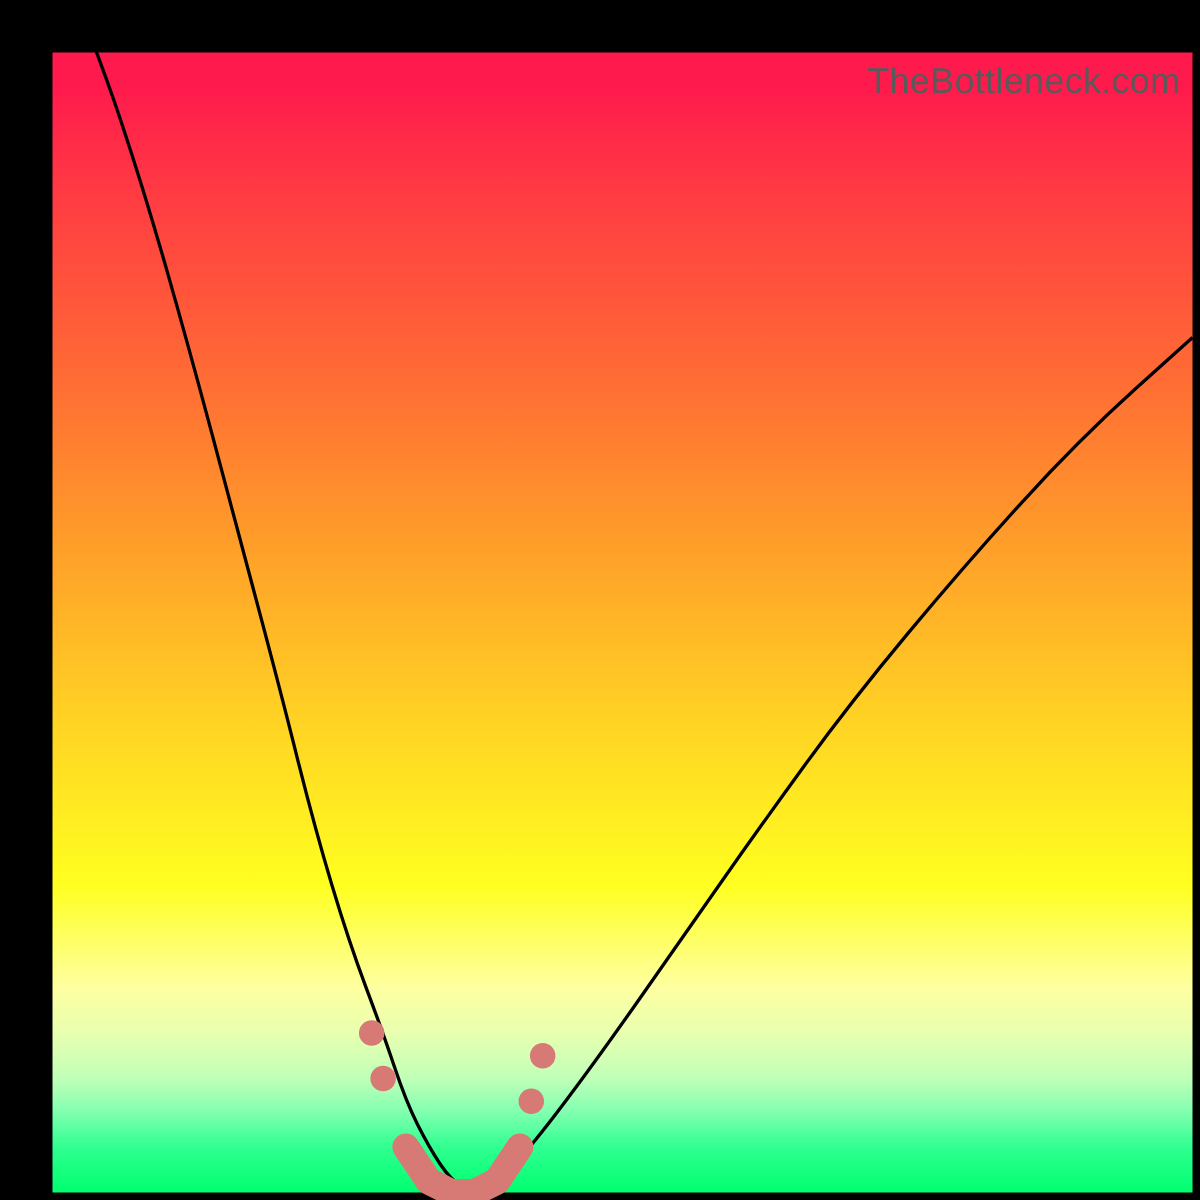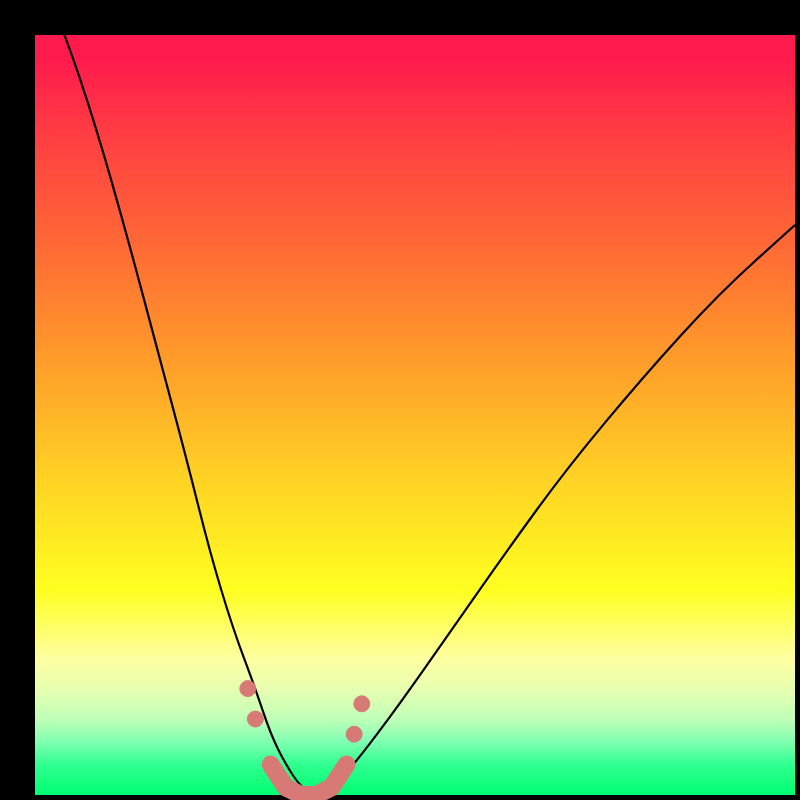--- a/index.html
+++ b/index.html
@@ -85,14 +85,15 @@
       <path id="curve-path" class="curve" d="M 0 -76.00000000000011 Q 30.400000000000002 0 45.6 45.60000000000002 Q 60.800000000000004 91.20000000000005 76 144.40000000000003 Q 91.2 197.60000000000002 106.4 254.60000000000002 Q 121.60000000000001 311.6 136.8 368.6 Q 152 425.6 163.4 471.2 Q 174.8 516.8 186.2 554.8 Q 197.6 592.8 209 623.2 Q 220.39999999999998 653.6 228 676.4000000000001 Q 235.6 699.2 243.2 714.4000000000001 Q 250.8 729.6 258.4 741 Q 266 752.4 273.6 756.2 Q 281.2 760 288.8 756.2 Q 296.40000000000003 752.4 307.8 741 Q 319.2 729.6 342 699.2 Q 364.8 668.8 391.40000000000003 630.8 Q 418.00000000000006 592.8 444.6 554.8 Q 471.2 516.8 501.6 475 Q 532 433.2 570 387.59999999999997 Q 608 341.99999999999994 646 300.19999999999993 Q 684 258.4 722 224.2 T 760 190"></path>
       <g id="markers-group">
           <path d="M 235.6 729.6 L 250.8 752.4 L 266 760 L 281.2 760 L 296.40000000000003 752.4 L 311.59999999999997 729.6" class="marker-path"></path>
           <circle cx="212.8" cy="653.6" r="8" class="marker"></circle>
           <circle cx="220.39999999999998" cy="684" r="8" class="marker"></circle>
           <circle cx="319.2" cy="699.2" r="8" class="marker"></circle>
           <circle cx="326.8" cy="668.8" r="8" class="marker"></circle>
         </g>
     </svg>
 
+    <div class="watermark">TheBottleneck.com</div>
   </div>
 </div>
 
 </body></html>

